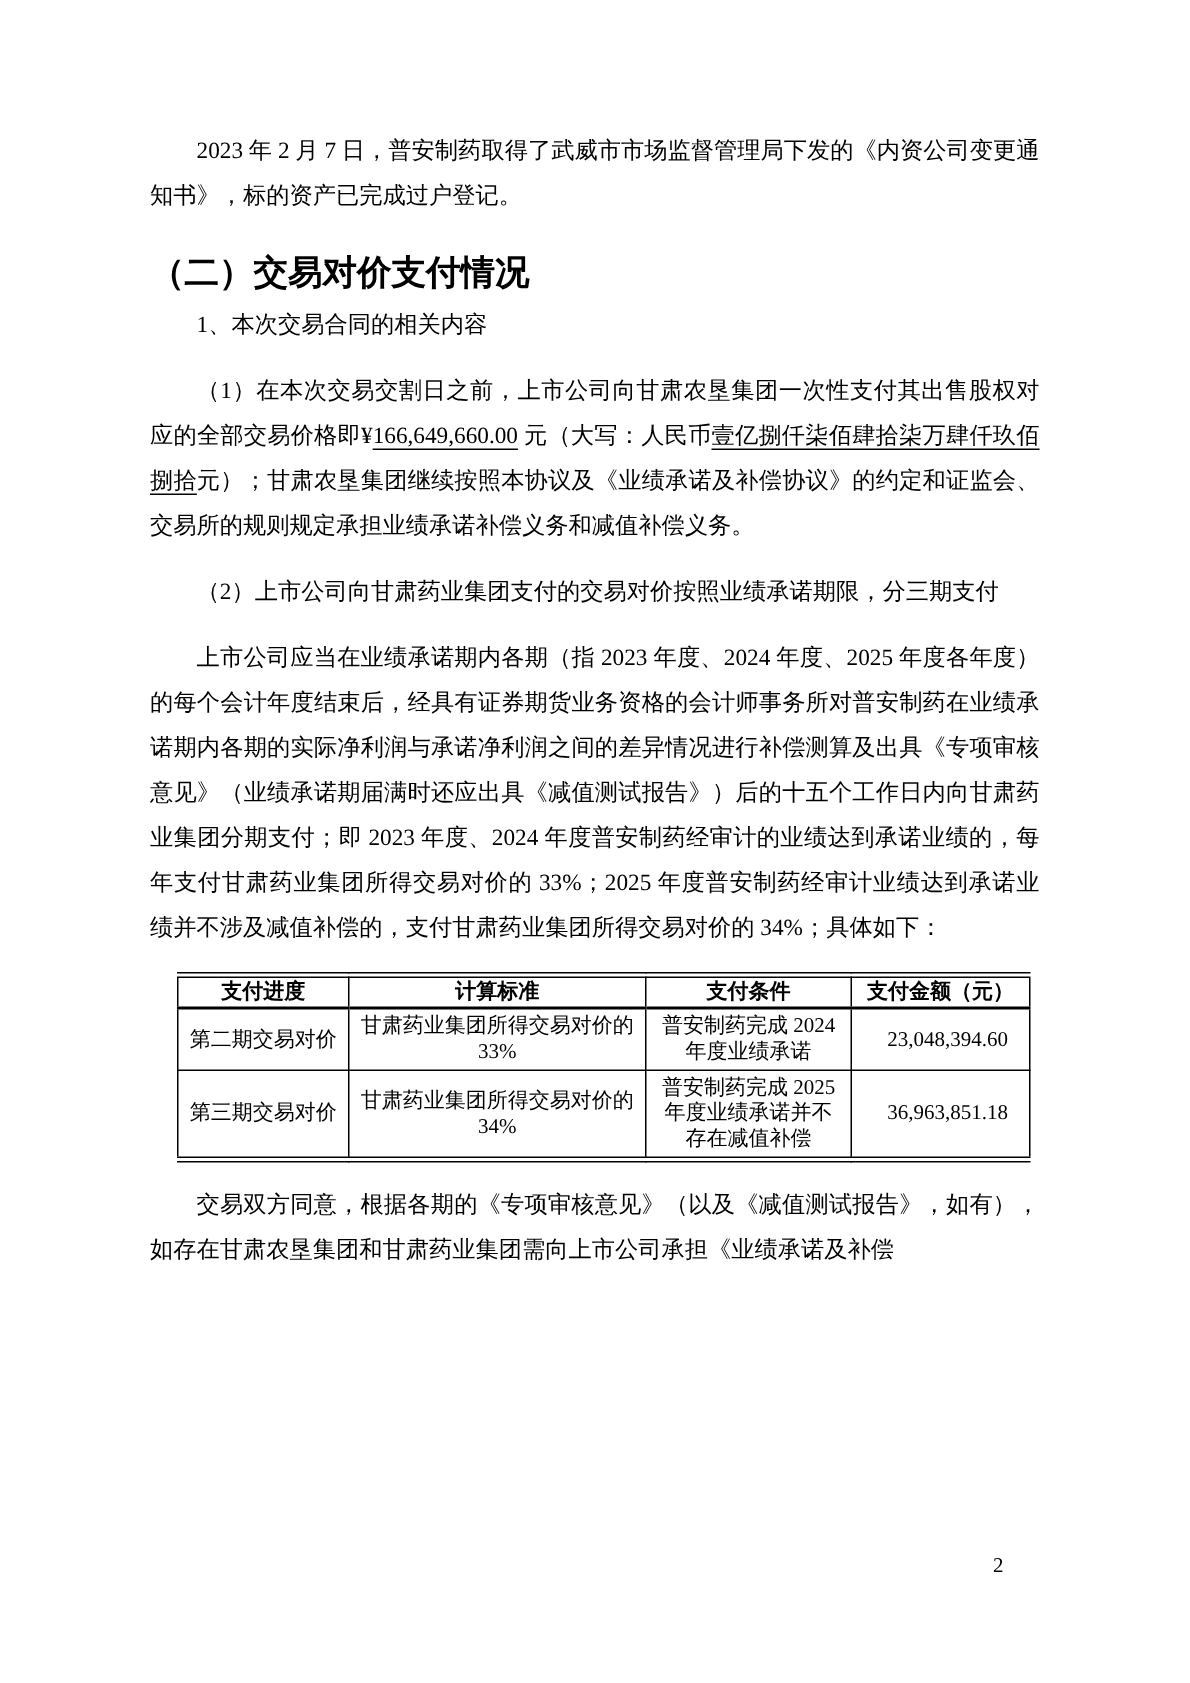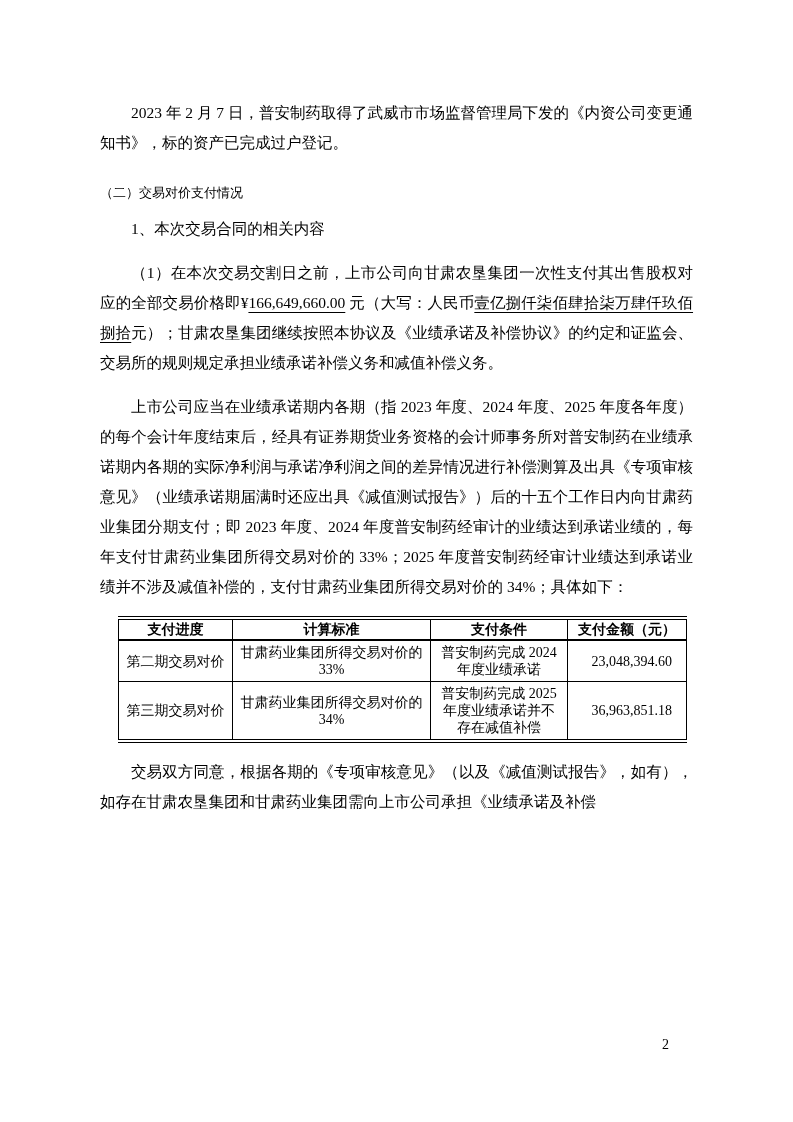--- a/index.html
+++ b/index.html
@@ -13,25 +13,25 @@
   }
   .content { position:absolute; left:100px; top:86px; width:593px; }
   .para {
     font-size:15.5px;
     line-height:30px;
     text-align:justify;
     text-align-last:left;
     text-indent:2em;
     margin:14px 0 0 0;
   }
-  .para.first { margin-top:12px; }
+  .para.first { margin-top:0; }
   .heading {
     font-family:"Liberation Sans","DejaVu Sans",sans-serif;
-    font-weight:normal;
-    font-size:13px;
+    font-weight:bold;
+    font-size:23px;
     line-height:26px;
     margin:22px 0 0 0;
     text-indent:0;
   }
   .sub-item { margin-top:8px; }
   .u { text-decoration:underline; text-underline-offset:4px; }
   table.schedule {
     border-collapse:collapse;
     table-layout:fixed;
     width:568px;
@@ -71,20 +71,21 @@
 
     <h2 class="heading">（二）交易对价支付情况</h2>
 
     <p class="para sub-item">1、本次交易合同的相关内容</p>
 
 
     <p class="para">
       <span>（1）在本次交易交割日之前，上市公司向甘肃农垦集团一次性支付其出售股权对应的全部交易价格即¥</span><span class="u">166,649,660.00</span><span> 元（大写：人民币</span><span class="u">壹亿捌仟柒佰肆拾柒万肆仟玖佰捌拾</span><span>元）；甘肃农垦集团继续按照本协议及《业绩承诺及补偿协议》的约定和证监会、交易所的规则规定承担业绩承诺补偿义务和减值补偿义务。</span>
     </p>
 
+    <p class="para">（2）上市公司向甘肃药业集团支付的交易对价按照业绩承诺期限，分三期支付</p>
 
     <p class="para">上市公司应当在业绩承诺期内各期（指 2023 年度、2024 年度、2025 年度各年度）的每个会计年度结束后，经具有证券期货业务资格的会计师事务所对普安制药在业绩承诺期内各期的实际净利润与承诺净利润之间的差异情况进行补偿测算及出具《专项审核意见》（业绩承诺期届满时还应出具《减值测试报告》）后的十五个工作日内向甘肃药业集团分期支付；即 2023 年度、2024 年度普安制药经审计的业绩达到承诺业绩的，每年支付甘肃药业集团所得交易对价的 33%；2025 年度普安制药经审计业绩达到承诺业绩并不涉及减值补偿的，支付甘肃药业集团所得交易对价的 34%；具体如下：</p>
 
     <table class="schedule">
       <colgroup>
         <col style="width:114px">
         <col style="width:198px">
         <col style="width:137px">
         <col style="width:119px">
       </colgroup>

